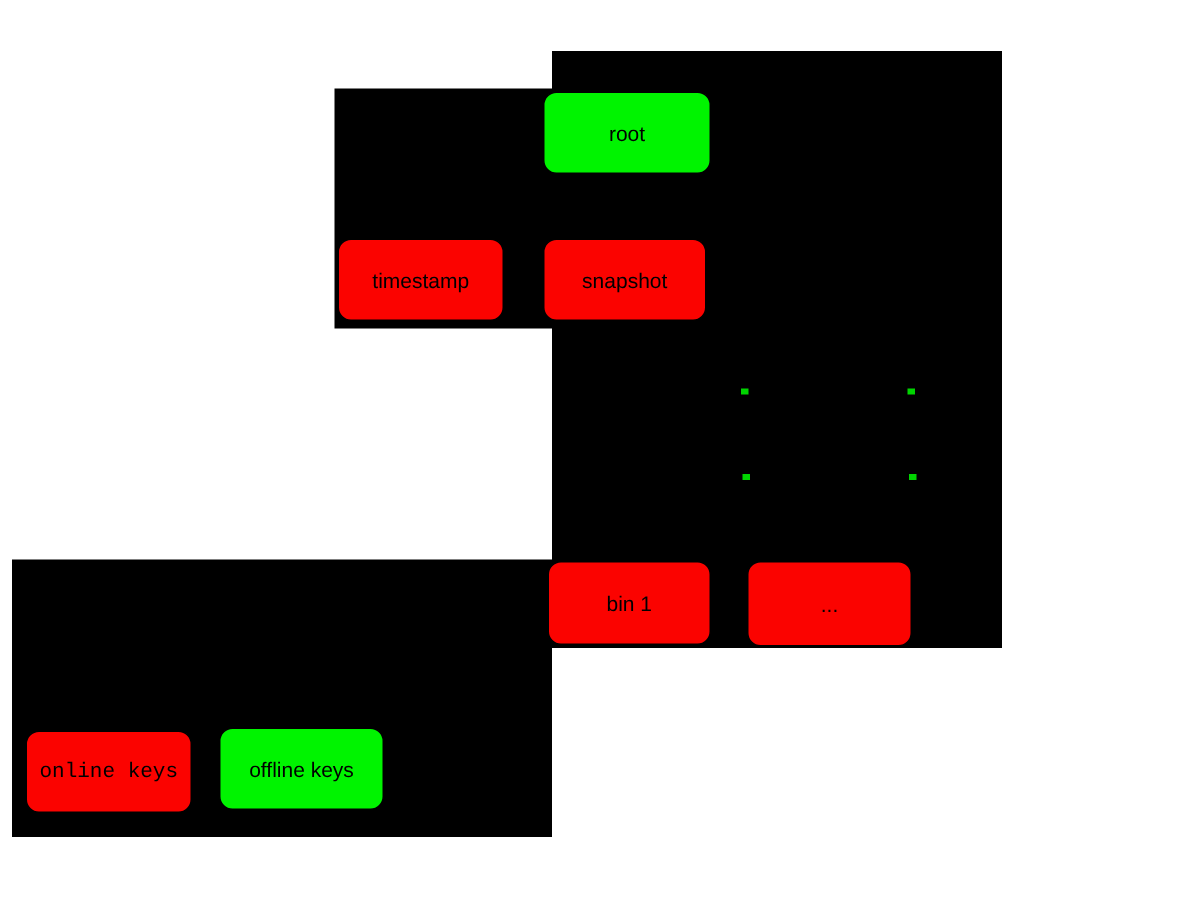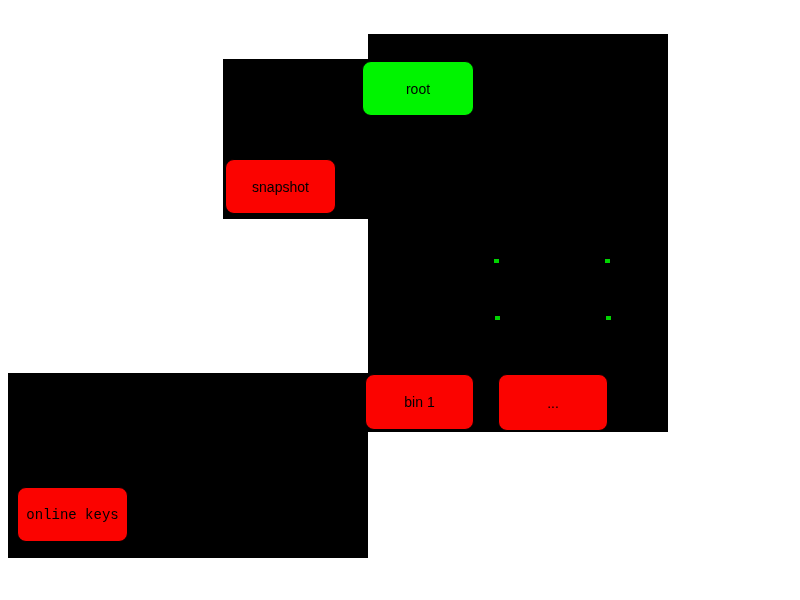--- a/index.html
+++ b/index.html
@@ -66,31 +66,33 @@
 
 <div class="canvas">
 
   <div class="panel" id="panel-top-left"></div>
   <div class="panel" id="panel-main"></div>
   <div class="panel" id="panel-bins-row"></div>
   <div class="panel" id="panel-legend"></div>
 
   <div class="node green" id="node-root">root</div>
 
-  <div class="node red" id="node-timestamp">snapshot</div>
+  <div class="node red" id="node-timestamp">timestamp</div>
 
+  <div class="node red" id="node-snapshot">snapshot</div>
 
 
 
   <div class="handle" id="handle-tl"></div>
   <div class="handle" id="handle-tr"></div>
   <div class="handle" id="handle-bl"></div>
   <div class="handle" id="handle-br"></div>
 
   <div class="node red" id="node-bin1">bin 1</div>
 
   <div class="node red" id="node-ellipsis">...</div>
 
 
   <div class="node red" id="legend-online">online keys</div>
 
+  <div class="node green" id="legend-offline">offline keys</div>
 
 </div>
 
 </body></html>

